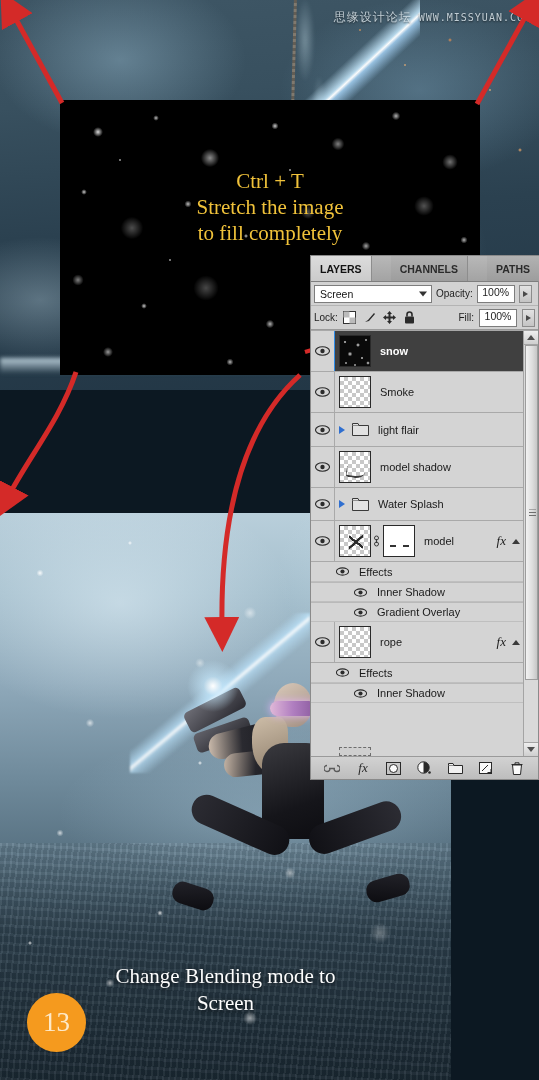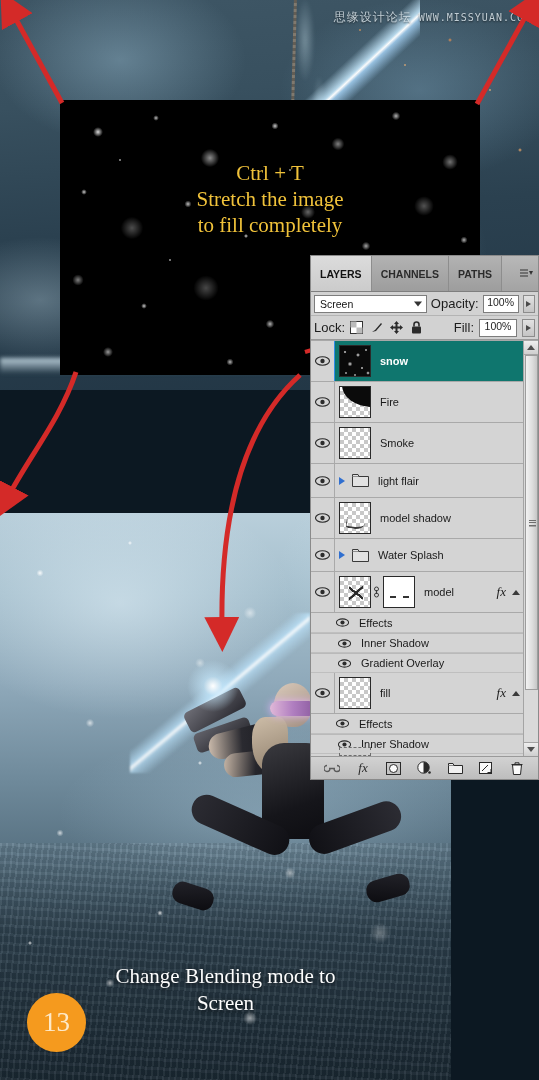--- a/index.html
+++ b/index.html
@@ -109,21 +109,21 @@
       radial-gradient(7px 7px at 48px 252px, rgba(255,255,255,.6), transparent 70%),
       radial-gradient(5px 5px at 170px 262px, rgba(255,255,255,.72), transparent 70%),
       radial-gradient(9px 9px at 300px 258px, rgba(255,255,255,.45), transparent 70%),
       radial-gradient(2px 2px at 60px 60px, rgba(255,255,255,.9), transparent 70%),
       radial-gradient(2px 2px at 230px 70px, rgba(255,255,255,.9), transparent 70%),
       radial-gradient(2px 2px at 110px 160px, rgba(255,255,255,.9), transparent 70%),
       radial-gradient(2px 2px at 350px 180px, rgba(255,255,255,.9), transparent 70%),
       radial-gradient(2px 2px at 260px 250px, rgba(255,255,255,.9), transparent 70%);
   }
   #snow-caption {
-    position: absolute; left: 0; right: 0; top: 60px;
+    position: absolute; left: 0; right: 0; top: 68px;
     text-align: center;
     font-family: "Liberation Serif", serif;
     font-size: 21px; line-height: 26px;
     color: #f0c23a;
     text-shadow: 0 0 4px rgba(0,0,0,.9);
     white-space: pre-line;
   }
 
   
   #panel-bottom { left: 0; top: 513px; width: 451px; height: 567px; }
@@ -238,23 +238,23 @@
   
   #ps-panel {
     position: absolute; left: 310px; top: 255px; width: 229px; height: 525px;
     background: #d6d6d6;
     border: 1px solid #8a8a8a;
     font-family: "Liberation Sans", sans-serif;
     color: #1e1e1e;
     display: flex; flex-direction: column;
   }
   .ps-tabs {
-    height: 36px; display: flex; align-items: stretch;
+    height: 26px; display: flex; align-items: stretch;
     background: linear-gradient(180deg,#b8b8b8,#a3a3a3);
-    border-bottom: 1px solid #7e7e7e; position: relative;
+    border-bottom: 1px solid #7e7e7e; position: relative; gap: 19px;
   }
   .ps-tab {
     padding: 0 9px; display: flex; align-items: center;
     font-size: 10.5px; font-weight: bold; color: #2b2b2b;
     border-right: 1px solid #8d8d8d;
     background: linear-gradient(180deg,#b2b2b2,#9d9d9d);
   }
   .ps-tab.active { background: linear-gradient(180deg,#dcdcdc,#cbcbcb); color: #111; }
   .ps-tab-menu {
     margin-left: auto; display: flex; align-items: center; padding: 0 5px;
@@ -267,21 +267,21 @@
   .blend-select {
     position: relative; width: 118px; height: 18px; background: #fff;
     border: 1px solid #7d7d7d; display: flex; align-items: center;
     padding: 0 14px 0 5px; font-size: 10.5px; color: #111;
   }
   .blend-select .caret {
     position: absolute; right: 4px; top: 50%; transform: translateY(-50%);
     width: 0; height: 0; border-left: 4px solid transparent;
     border-right: 4px solid transparent; border-top: 5px solid #333;
   }
-  .lbl { font-size: 13px; color: #1d1d1d; }
+  .lbl { font-size: 10px; color: #1d1d1d; }
   .numbox {
     width: 38px; height: 18px; background: #fff; border: 1px solid #7d7d7d;
     font-size: 10.5px; display: flex; align-items: flex-start; justify-content: center;
   }
   .spin {
     width: 13px; height: 18px; background: linear-gradient(180deg,#e2e2e2,#c4c4c4);
     border: 1px solid #8c8c8c; display: flex; align-items: center; justify-content: center;
   }
   .spin i { width:0;height:0;border-top:3.5px solid transparent;border-bottom:3.5px solid transparent;border-left:5px solid #4a4a4a; }
   .ps-row-lock {
@@ -294,21 +294,21 @@
   
   .ps-list {
     flex: 1; position: relative; background: #d4d4d4; overflow: hidden;
     border-top: 1px solid #a8a8a8;
   }
   .layer-row {
     display: flex; align-items: center; height: 41px;
     border-bottom: 1px solid #a9a9a9; background: #d4d4d4;
     padding-right: 16px; position: relative;
   }
-  .layer-row.selected { background: #0f766e; }
+  .layer-row.selected { background: #404040; }
   .layer-row.selected .layer-name { color: #fff; font-weight: bold; }
   .eye-cell {
     width: 24px; height: 100%; display:flex; align-items:center; justify-content:center;
     border-right: 1px solid #a9a9a9; flex: 0 0 24px;
   }
   .layer-row.selected .eye-cell { border-right-color:#2f8ce8; background:#d4d4d4; }
   .thumb {
     width: 32px; height: 32px; border: 1px solid #2a2a2a; margin-left: 4px; flex: 0 0 32px;
     background-color: #fff;
     background-image:
@@ -360,21 +360,21 @@
   .fx-mark .tri { width:0;height:0;border-left:4px solid transparent;border-right:4px solid transparent;border-bottom:5px solid #3a3a3a; }
   .folder-tri { width:0;height:0;border-top:4.5px solid transparent;border-bottom:4.5px solid transparent;border-left:6px solid #2f6fd0; margin-left: 4px; }
   .folder-ic { width:17px; height:13px; margin-left: 7px; }
 
   .effect-row {
     display:flex; align-items:center; height:20px; background:#d4d4d4;
     border-bottom:1px solid #bfbfbf; padding-right:16px;
   }
   .effect-row .eye-cell { border-right: none; width: 24px; flex:0 0 24px; }
   .effect-row.lvl1 { padding-left: 22px; }
-  .effect-row.lvl2 { padding-left: 24px; border-top: 1px solid #b9b9b9; }
+  .effect-row.lvl2 { padding-left: 40px; border-top: 1px solid #b9b9b9; }
   .effect-label { font-size: 11px; color: #1a1a1a; margin-left: 8px; }
 
   
   .ps-scroll {
     position: absolute; right: 0; top: 0; width: 15px; bottom: 0;
     background: #d9d9d9; border-left: 1px solid #a4a4a4;
     display: flex; flex-direction: column; align-items: center;
   }
   .sc-btn { width:15px; height:14px; display:flex;align-items:center;justify-content:center;
             background:linear-gradient(180deg,#eee,#cfcfcf); border-bottom:1px solid #a4a4a4; }
@@ -554,30 +554,20 @@
         <div class="eye-cell">
           <svg width="15" height="10" viewBox="0 0 15 10">
             <ellipse cx="7.5" cy="5" rx="7" ry="4.2" fill="none" stroke="#2b2b2b" stroke-width="1.1"></ellipse>
             <circle cx="7.5" cy="5" r="2.2" fill="#2b2b2b"></circle>
           </svg>
         </div>
         <div class="thumb snow"></div>
         <span class="layer-name">snow</span>
       </div>
 
-      <div class="layer-row">
-        <div class="eye-cell">
-          <svg width="15" height="10" viewBox="0 0 15 10">
-            <ellipse cx="7.5" cy="5" rx="7" ry="4.2" fill="none" stroke="#2b2b2b" stroke-width="1.1"></ellipse>
-            <circle cx="7.5" cy="5" r="2.2" fill="#2b2b2b"></circle>
-          </svg>
-        </div>
-        <div class="thumb fire"></div>
-        <span class="layer-name">Fire</span>
-      </div>
 
       <div class="layer-row">
         <div class="eye-cell">
           <svg width="15" height="10" viewBox="0 0 15 10">
             <ellipse cx="7.5" cy="5" rx="7" ry="4.2" fill="none" stroke="#2b2b2b" stroke-width="1.1"></ellipse>
             <circle cx="7.5" cy="5" r="2.2" fill="#2b2b2b"></circle>
           </svg>
         </div>
         <div class="thumb"></div>
         <span class="layer-name">Smoke</span>
@@ -674,21 +664,21 @@
       </div>
 
       <div class="layer-row">
         <div class="eye-cell">
           <svg width="15" height="10" viewBox="0 0 15 10">
             <ellipse cx="7.5" cy="5" rx="7" ry="4.2" fill="none" stroke="#2b2b2b" stroke-width="1.1"></ellipse>
             <circle cx="7.5" cy="5" r="2.2" fill="#2b2b2b"></circle>
           </svg>
         </div>
         <div class="thumb"></div>
-        <span class="layer-name">fill</span>
+        <span class="layer-name">rope</span>
         <span class="fx-mark">
           <span class="fxtext">fx</span>
           <span class="tri"></span>
         </span>
       </div>
 
       <div class="effect-row lvl1">
         <div class="eye-cell" style="width:18px;flex:0 0 18px">
           <svg width="13" height="9" viewBox="0 0 15 10">
             <ellipse cx="7.5" cy="5" rx="7" ry="4.2" fill="none" stroke="#2b2b2b" stroke-width="1.2"></ellipse>

